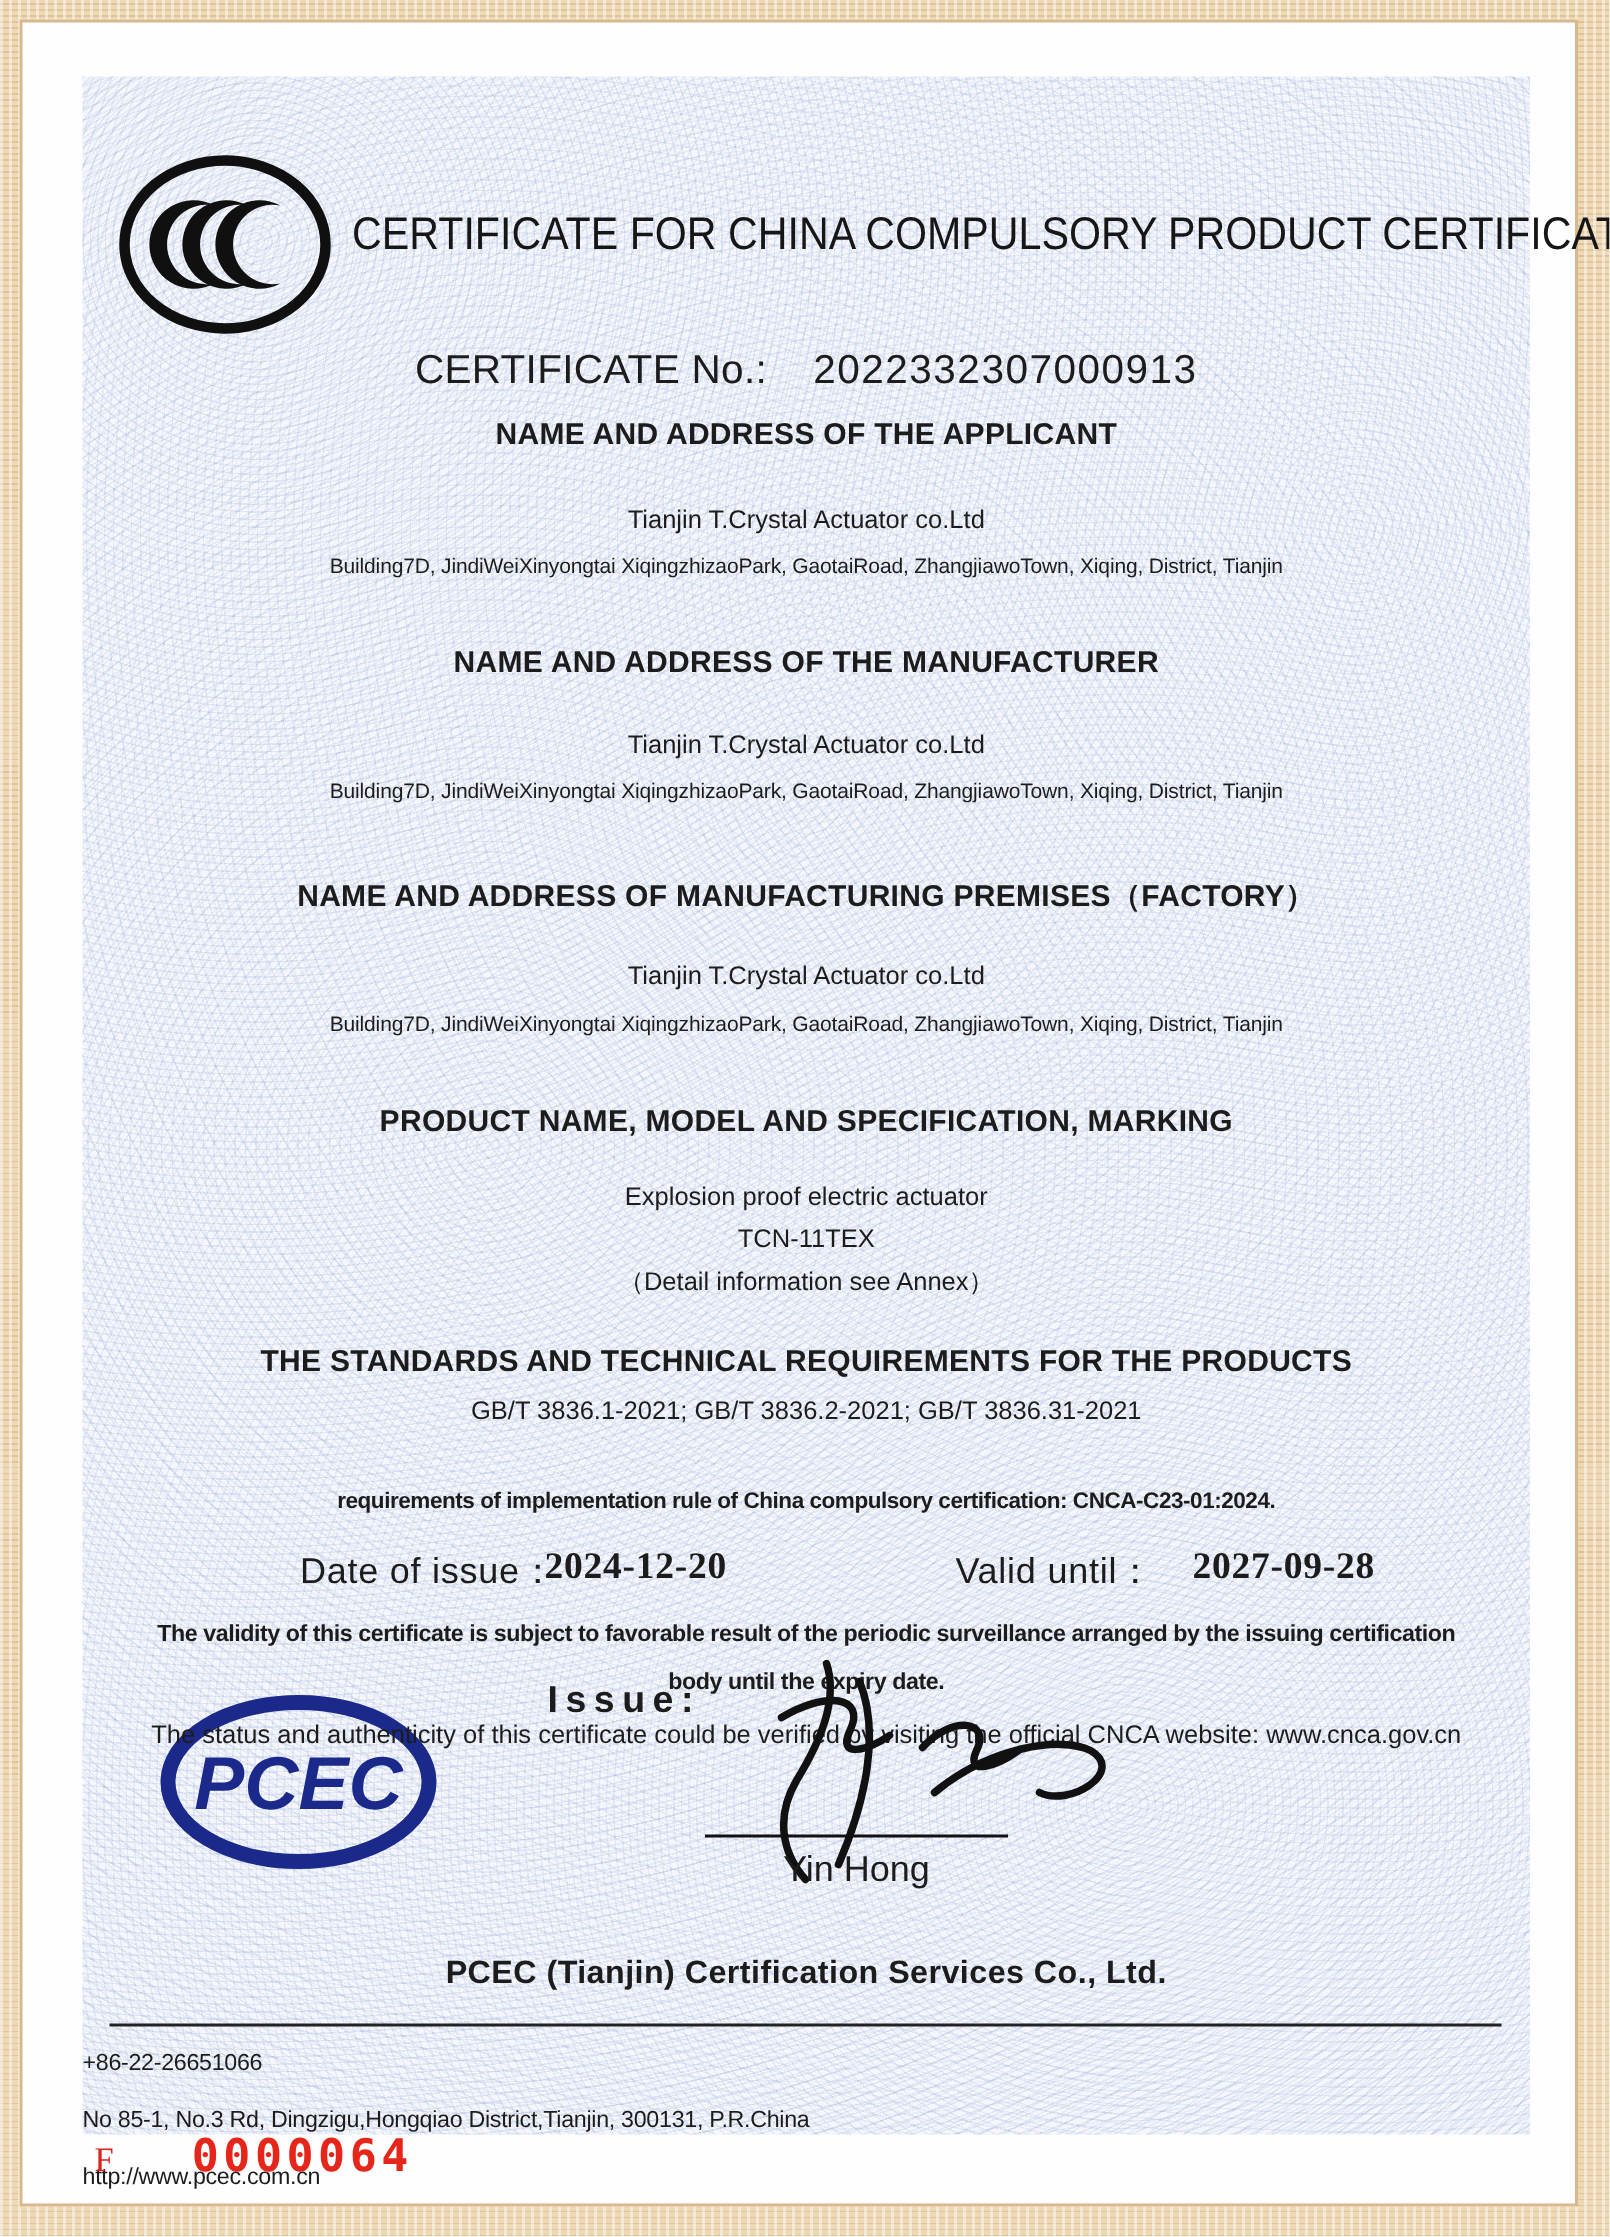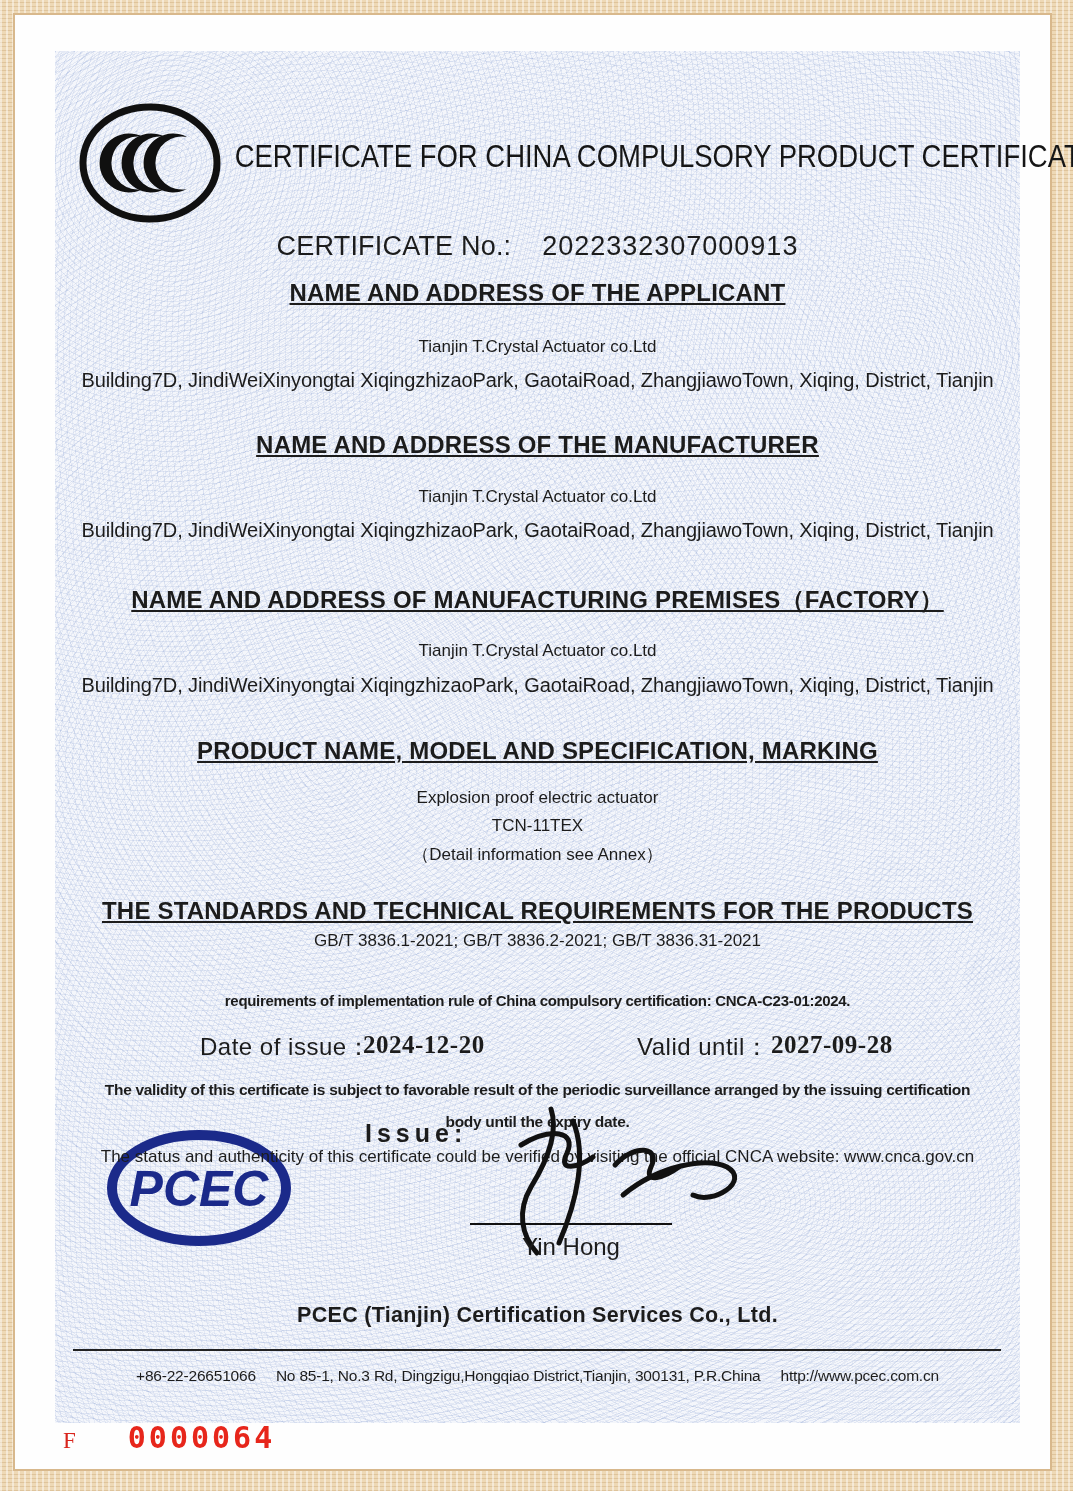--- a/index.html
+++ b/index.html
@@ -35,37 +35,37 @@
   .ctr { left: 0; width: 100%; text-align: center; }
 
   .title-row { top: 88px; left: 130px; width: 835px; text-align: center; }
   .title {
     display: inline-block; font-size: 30.5px; font-weight: 400; letter-spacing: 0px;
     transform: scaleX(0.90); transform-origin: center; white-space: nowrap; color: #161616;
   }
   .certno { top: 180px; font-size: 27px; letter-spacing: 0.2px; }
   .certno .num { letter-spacing: 1px; }
 
-  .h-bold { font-size: 24px; font-weight: 700; letter-spacing: 0.2px; text-decoration: underline; }
+  .h-bold { font-size: 20px; font-weight: 700; letter-spacing: 0.2px; }
   .body-t { font-size: 17px; }
-  .addr   { font-size: 20px; letter-spacing: -0.1px; }
+  .addr   { font-size: 14px; letter-spacing: -0.1px; }
 
   .bold-sm { font-size: 15px; font-weight: 700; letter-spacing: -0.3px; }
 
   .date-row { top: 980px; left: 0; width: 100%; font-size: 24px; }
   .date-label { position: absolute; font-size: 24px; letter-spacing: 0.5px; }
   .date-value { position: absolute; font-family: "Liberation Serif", serif; font-weight: 700; font-size: 25px; letter-spacing: 0.5px; }
 
   .issue-label { left: 310px; top: 1068px; font-size: 25px; font-weight: 700; letter-spacing: 5px; }
   .sig-line { left: 415px; top: 1172px; width: 202px; border-top: 2.5px solid #111; }
   .signer { left: 415px; top: 1182px; width: 202px; text-align: center; font-size: 24px; }
 
   .issuer { top: 1252px; font-size: 21.5px; font-weight: 700; letter-spacing: 0.3px; }
   .rule { top: 1298px; left: 18px; width: 928px; border-top: 2px solid #222; }
-  .contact { top: 1316px; left: 0; width: 100%; display: flex; justify-content: center; gap: 20px; font-size: 15.5px; letter-spacing: -0.2px; }
+  .contact { top: 1316px; left: 0; width: 100%; display: flex; justify-content: center; gap: 20px; font-size: 15.5px; letter-spacing: -0.2px; flex-direction: column; }
 
   .serial { position: absolute; left: 48px; top: 1405px; display: flex; align-items: baseline; gap: 30px; }
   .serial-prefix { font-family: "Liberation Serif", serif; font-size: 23px; color: #d9251d; }
   .serial-number { font-family: "DejaVu Sans Mono", monospace; font-size: 30px; font-weight: 700; color: #e7261b; letter-spacing: 3px; margin-left: 22px; }
 
   .ccc-logo { left: 22px; top: 48px; }
   .pcec-logo { left: 48px; top: 1076px; }
   .sig-svg { left: 400px; top: 1052px; }
   .status-note { top: 1096px; font-size: 17px; }
   .nowrap { white-space: nowrap; }
@@ -114,21 +114,21 @@
       <div class="abs ctr body-t" style="top:792px">（Detail information see Annex）</div>
 
       <div class="abs ctr h-bold" style="top:846px">THE STANDARDS AND TECHNICAL REQUIREMENTS FOR THE PRODUCTS</div>
       <div class="abs ctr body-t" style="top:880px">GB/T 3836.1-2021; GB/T 3836.2-2021; GB/T 3836.31-2021</div>
       <div class="abs ctr bold-sm nowrap" style="top:941px">requirements of implementation rule of China compulsory certification: CNCA-C23-01:2024.</div>
 
       <div class="abs date-row">
         <span class="date-label" style="left:145px">Date of issue：</span>
         <span class="date-value" style="left:308px">2024-12-20</span>
         <span class="date-label" style="left:582px">Valid until：</span>
-        <span class="date-value" style="left:716px">2027-09-28</span>
+        <span class="date-value" style="left:740px">2027-09-28</span>
       </div>
 
       <div class="abs ctr bold-sm nowrap" style="top:1030px;font-size:15.5px">The validity of this certificate is subject to favorable result of the periodic surveillance arranged by the issuing certification</div>
       <div class="abs ctr bold-sm" style="top:1062px;font-size:15.5px">body until the expiry date.</div>
 
       <svg class="abs pcec-logo" width="192" height="122" viewBox="0 0 192 122">
         <ellipse cx="96" cy="61" rx="87" ry="53" fill="none" stroke="#1b2a8a" stroke-width="10"></ellipse>
         <text x="96" y="79" text-anchor="middle" font-family="Liberation Sans, sans-serif" font-size="50" font-weight="bold" font-style="italic" fill="#1b2a8a">PCEC</text>
       </svg>
 

